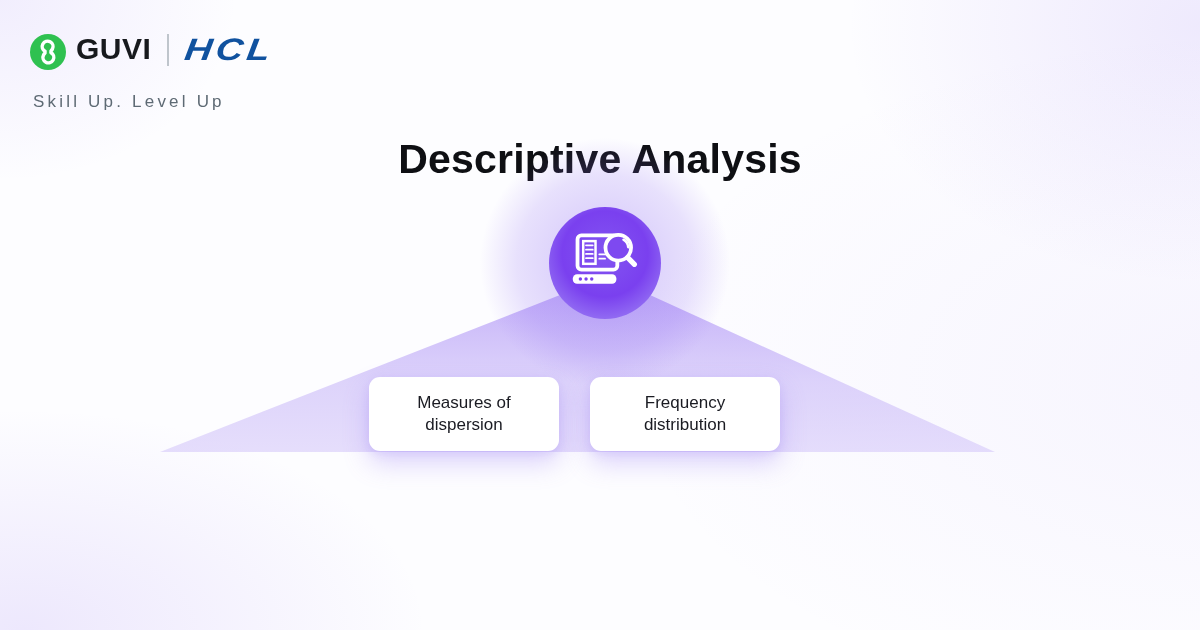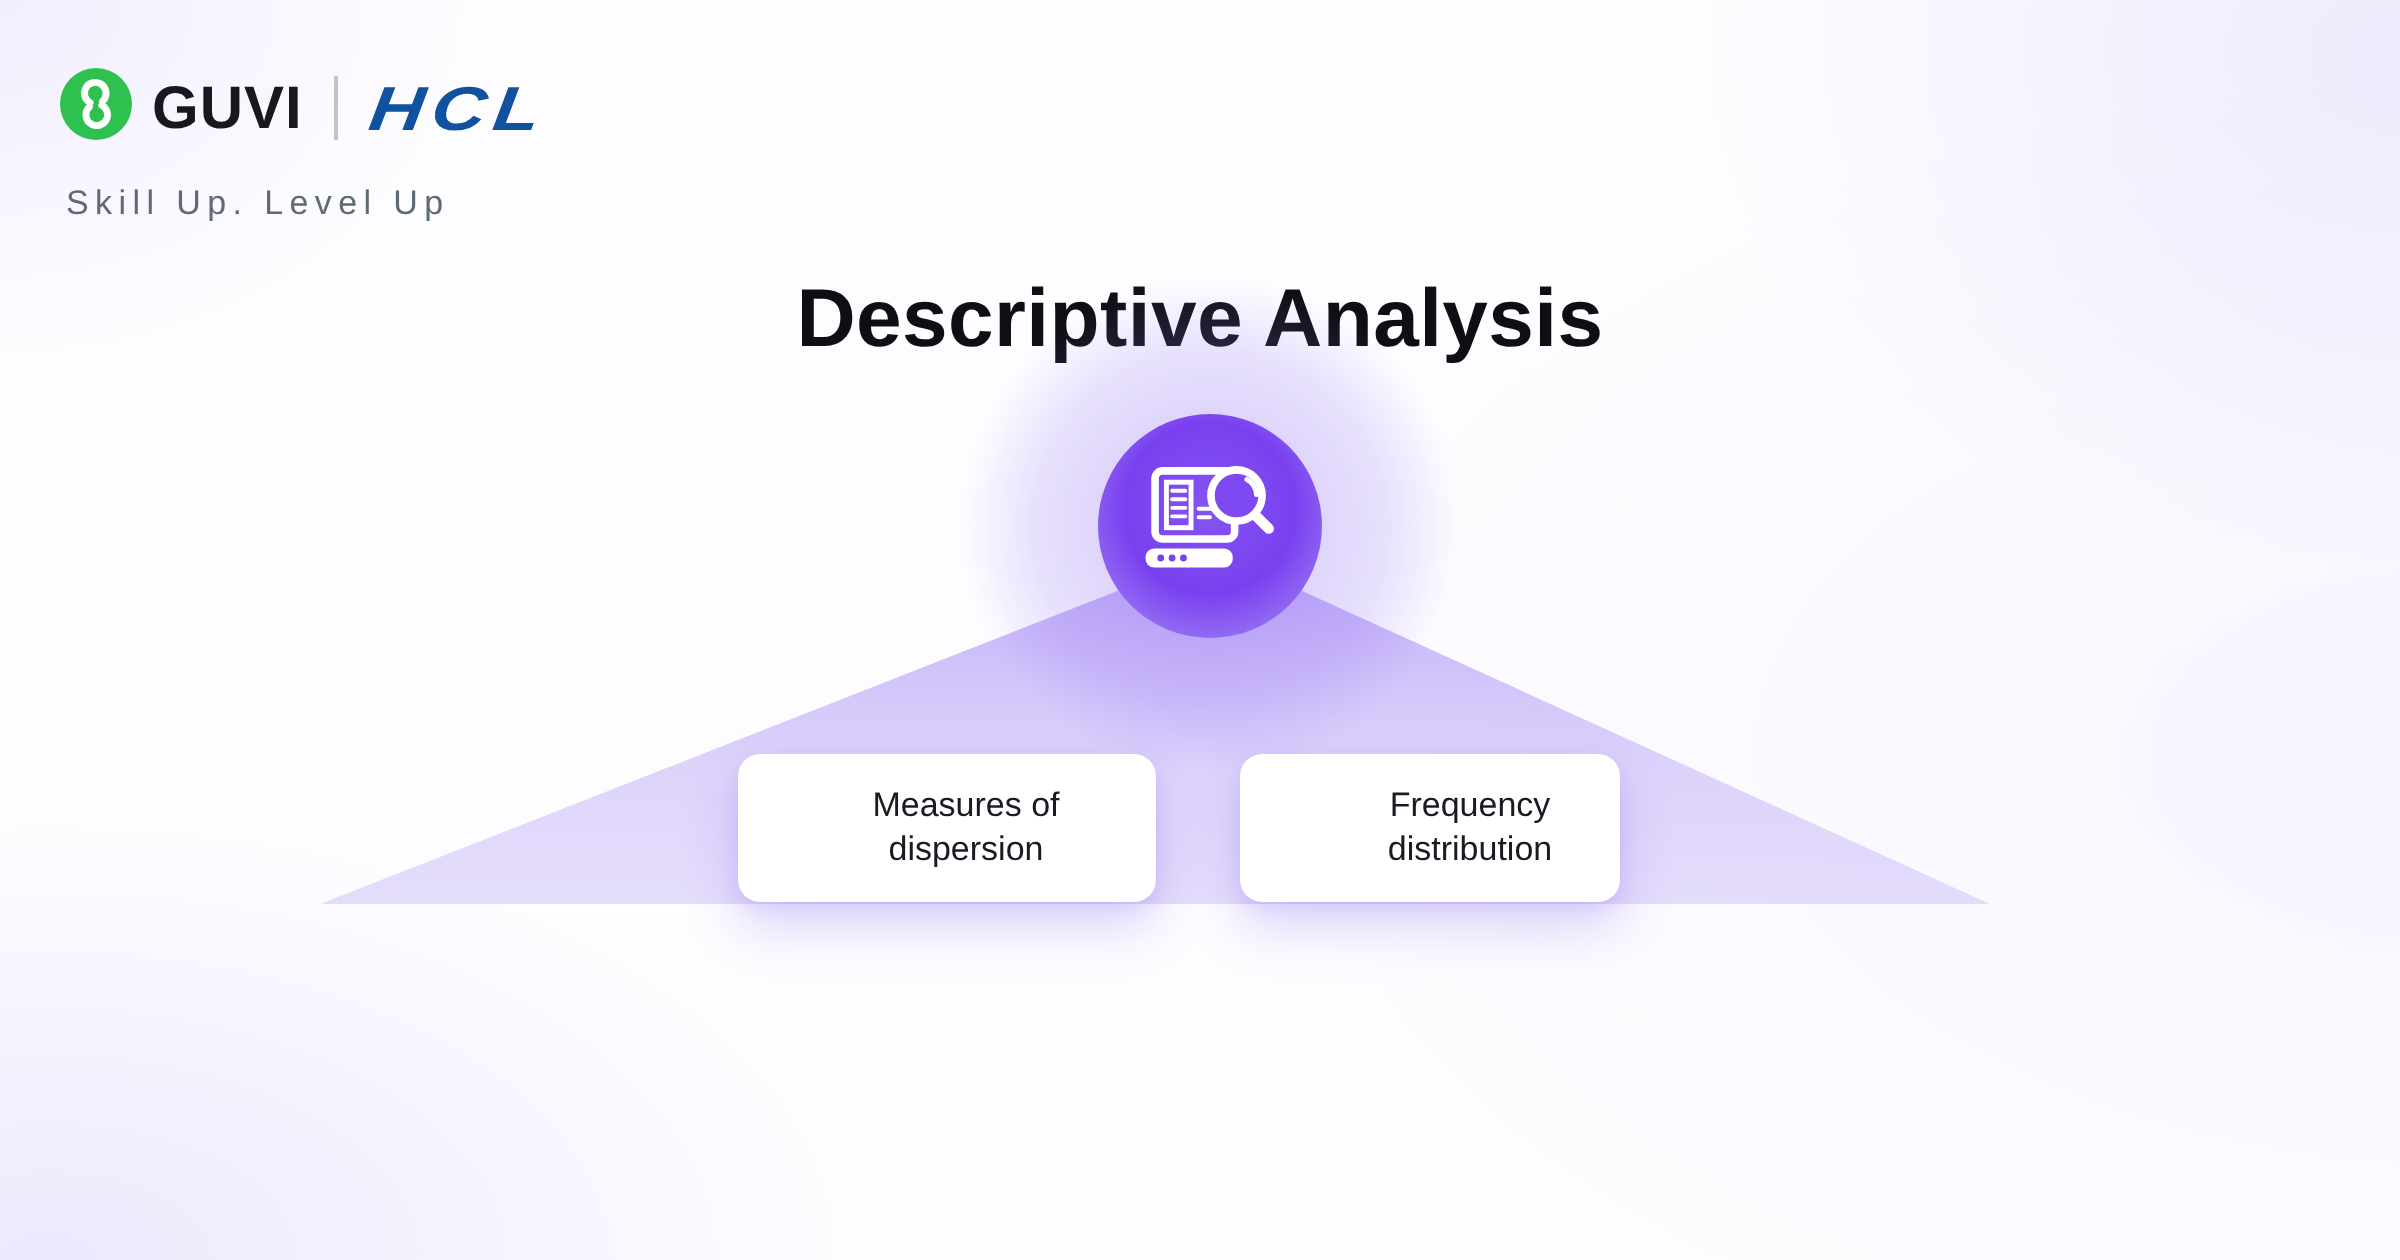--- a/index.html
+++ b/index.html
@@ -10,21 +10,21 @@
     font-family:"Liberation Sans", sans-serif;
     background:
       radial-gradient(340px 260px at 0% 0%,   rgba(139,103,240,0.10), rgba(139,103,240,0) 70%),
       radial-gradient(520px 380px at 100% 4%, rgba(139,103,240,0.13), rgba(139,103,240,0) 68%),
       radial-gradient(620px 340px at 2% 100%, rgba(139,103,240,0.14), rgba(139,103,240,0) 65%),
       radial-gradient(900px 500px at 104% 60%, rgba(139,103,240,0.06), rgba(139,103,240,0) 70%),
       #fdfdff;
   }
 
   
-  .brand-bar{position:absolute;left:30px;top:34px;display:flex;align-items:flex-end;}
+  .brand-bar{position:absolute;left:30px;top:34px;display:flex;align-items:flex-start;}
   .guvi-icon{width:36px;height:36px;flex:0 0 auto;}
   .guvi-wordmark{
     margin-left:10px;font-size:30px;font-weight:700;color:#17191d;
     letter-spacing:0.5px;line-height:1;
   }
   .logo-divider{width:2px;height:32px;background:#bfc5cc;margin:0 16px;}
   .hcl-wordmark{
     font-size:31px;font-weight:800;font-style:italic;color:#10529f;
     letter-spacing:3px;line-height:1;transform:skewX(-8deg) scaleX(1.22);
     transform-origin:left center;
@@ -58,21 +58,21 @@
   
   .node{
     position:absolute;top:377px;width:190px;height:74px;background:#ffffff;
     border-radius:11px;
     box-shadow:0 12px 26px rgba(141,110,241,0.30), 0 3px 8px rgba(141,110,241,0.14);
     display:flex;align-items:center;justify-content:center;
   }
   .node-label{
     max-width:150px;text-align:center;font-size:17px;line-height:1.32;color:#1a1b22;
   }
-  .node-1{left:149px;} .node-2{left:369px;padding-left:19px;} .node-3{left:620px;justify-content:flex-end;} .node-4{left:819px;}
+  .node-1{left:149px;} .node-2{left:369px;} .node-3{left:590px;} .node-4{left:819px;}
 </style>
 </head>
 <body>
 
 <div class="canvas">
 
   <div class="brand-bar">
     <span class="guvi-icon">
       <svg viewBox="0 0 48 48">
         <circle cx="24" cy="24" r="24" fill="#2fc150"></circle>

